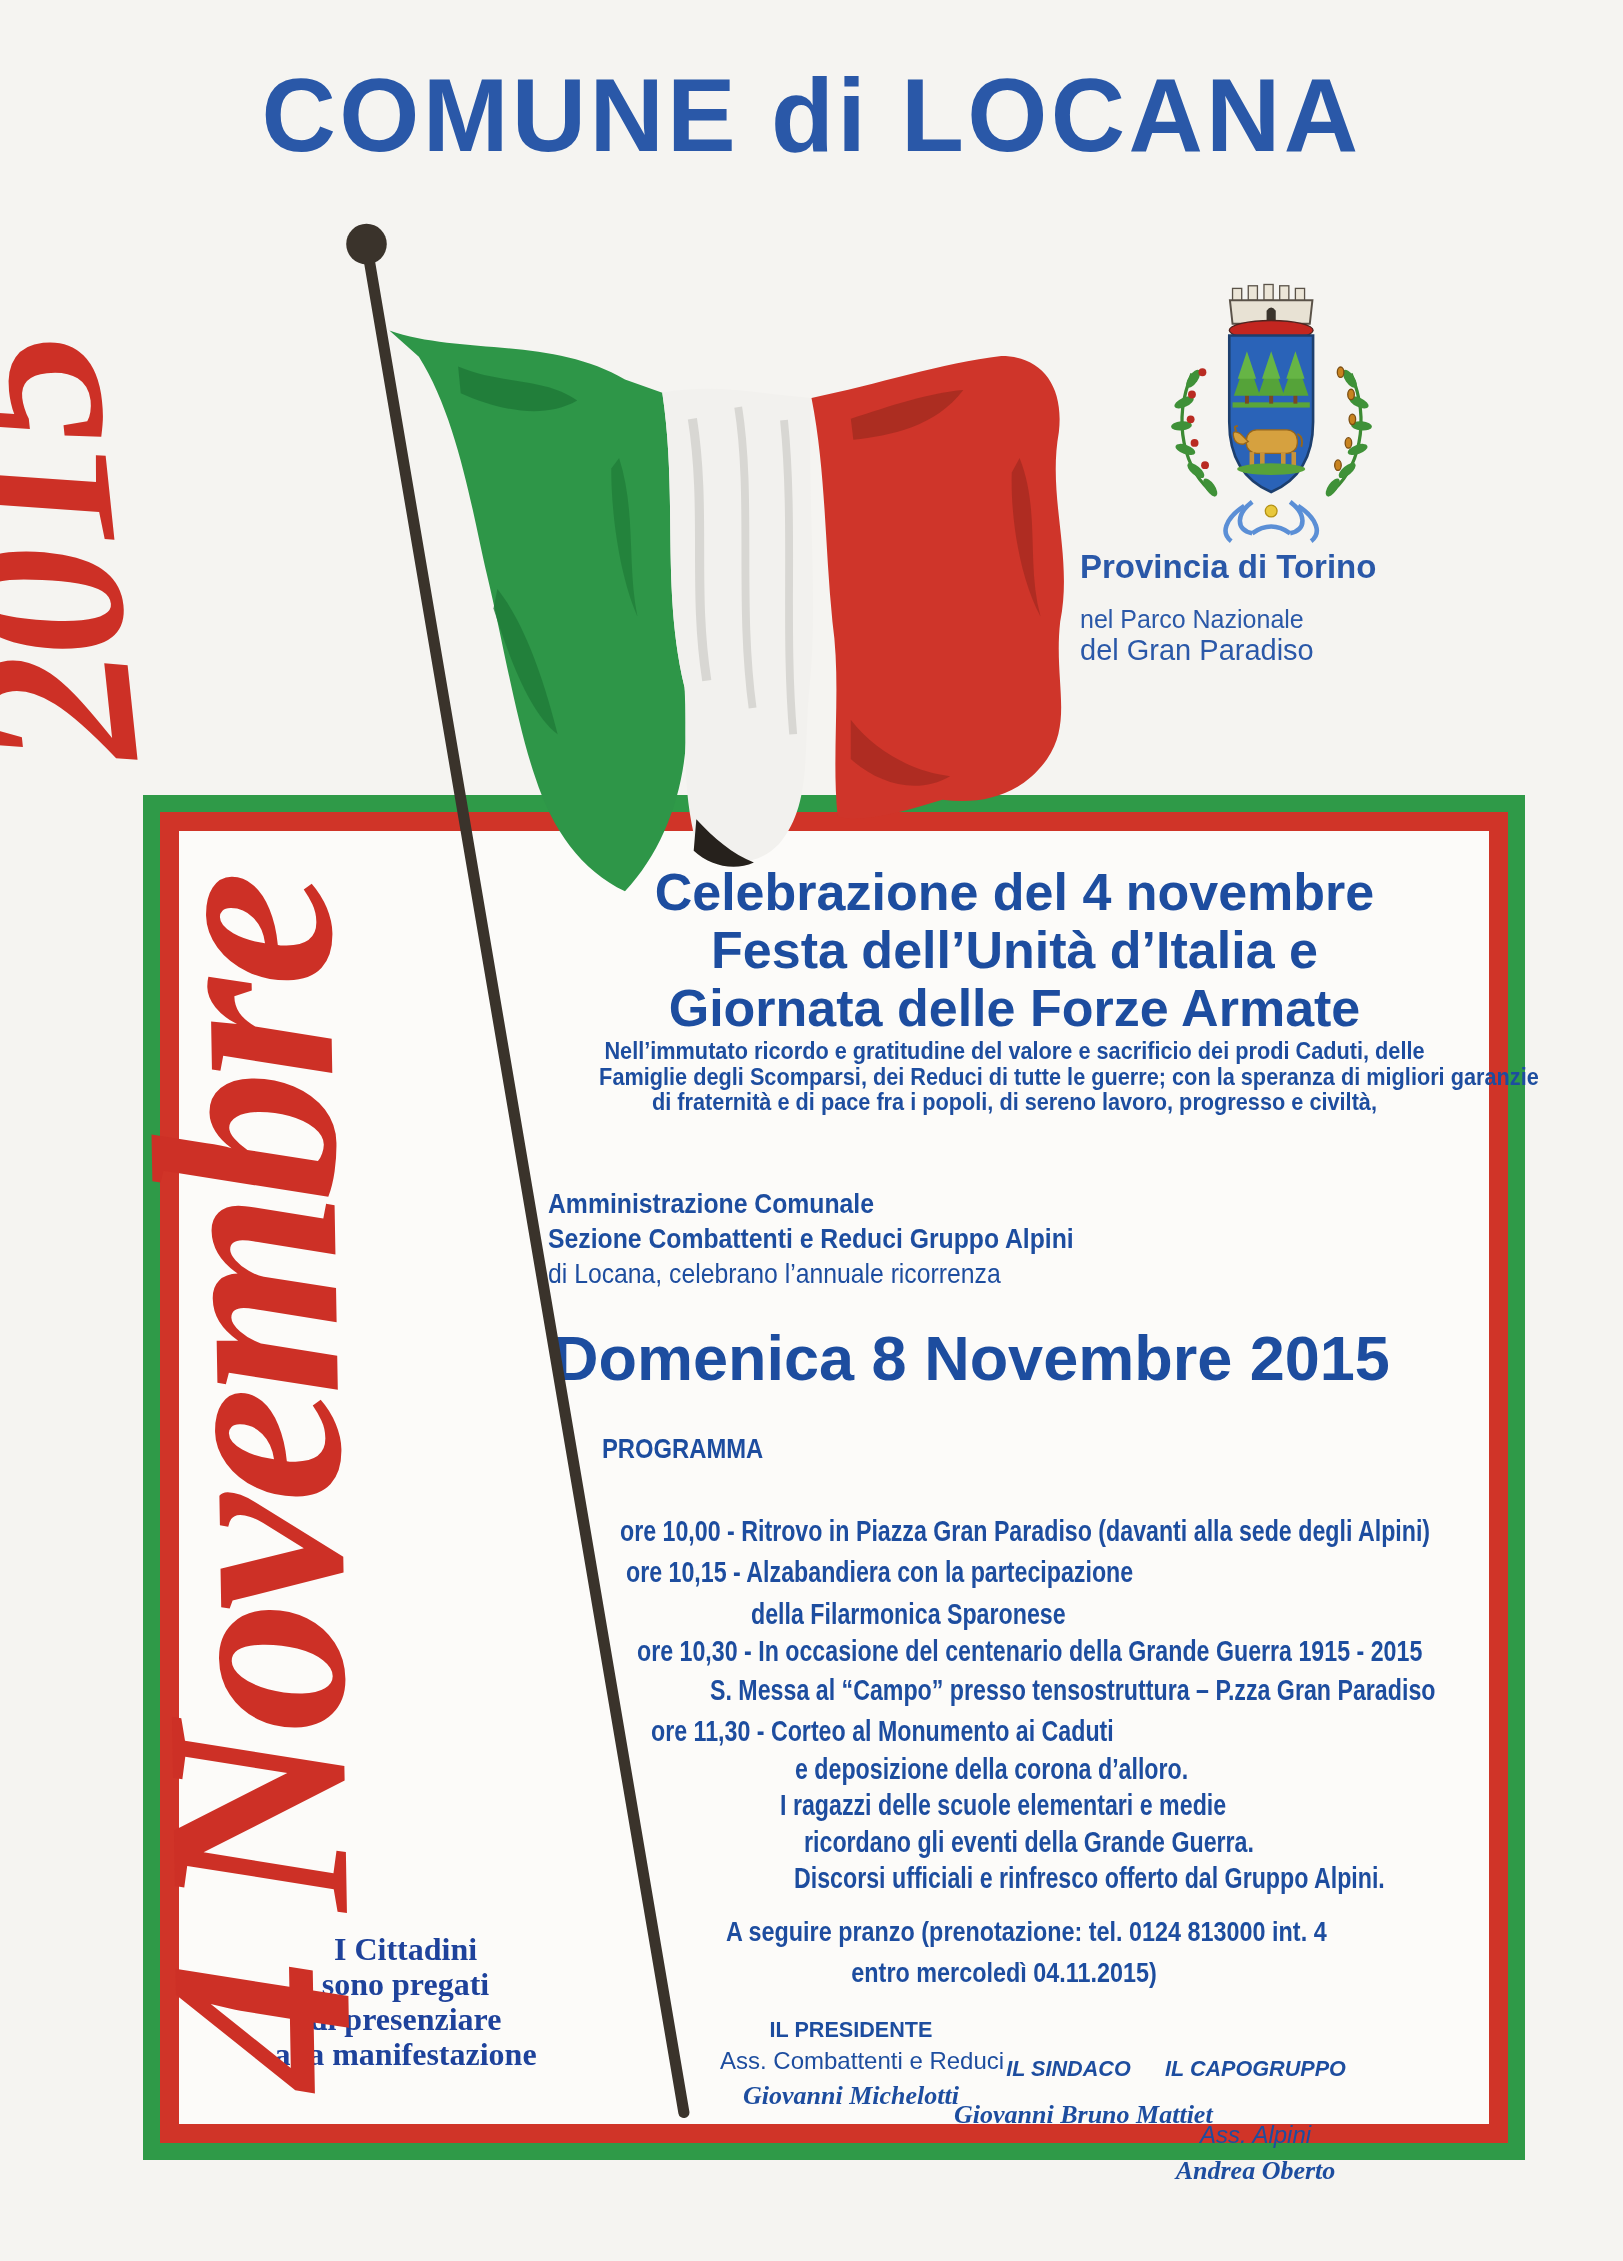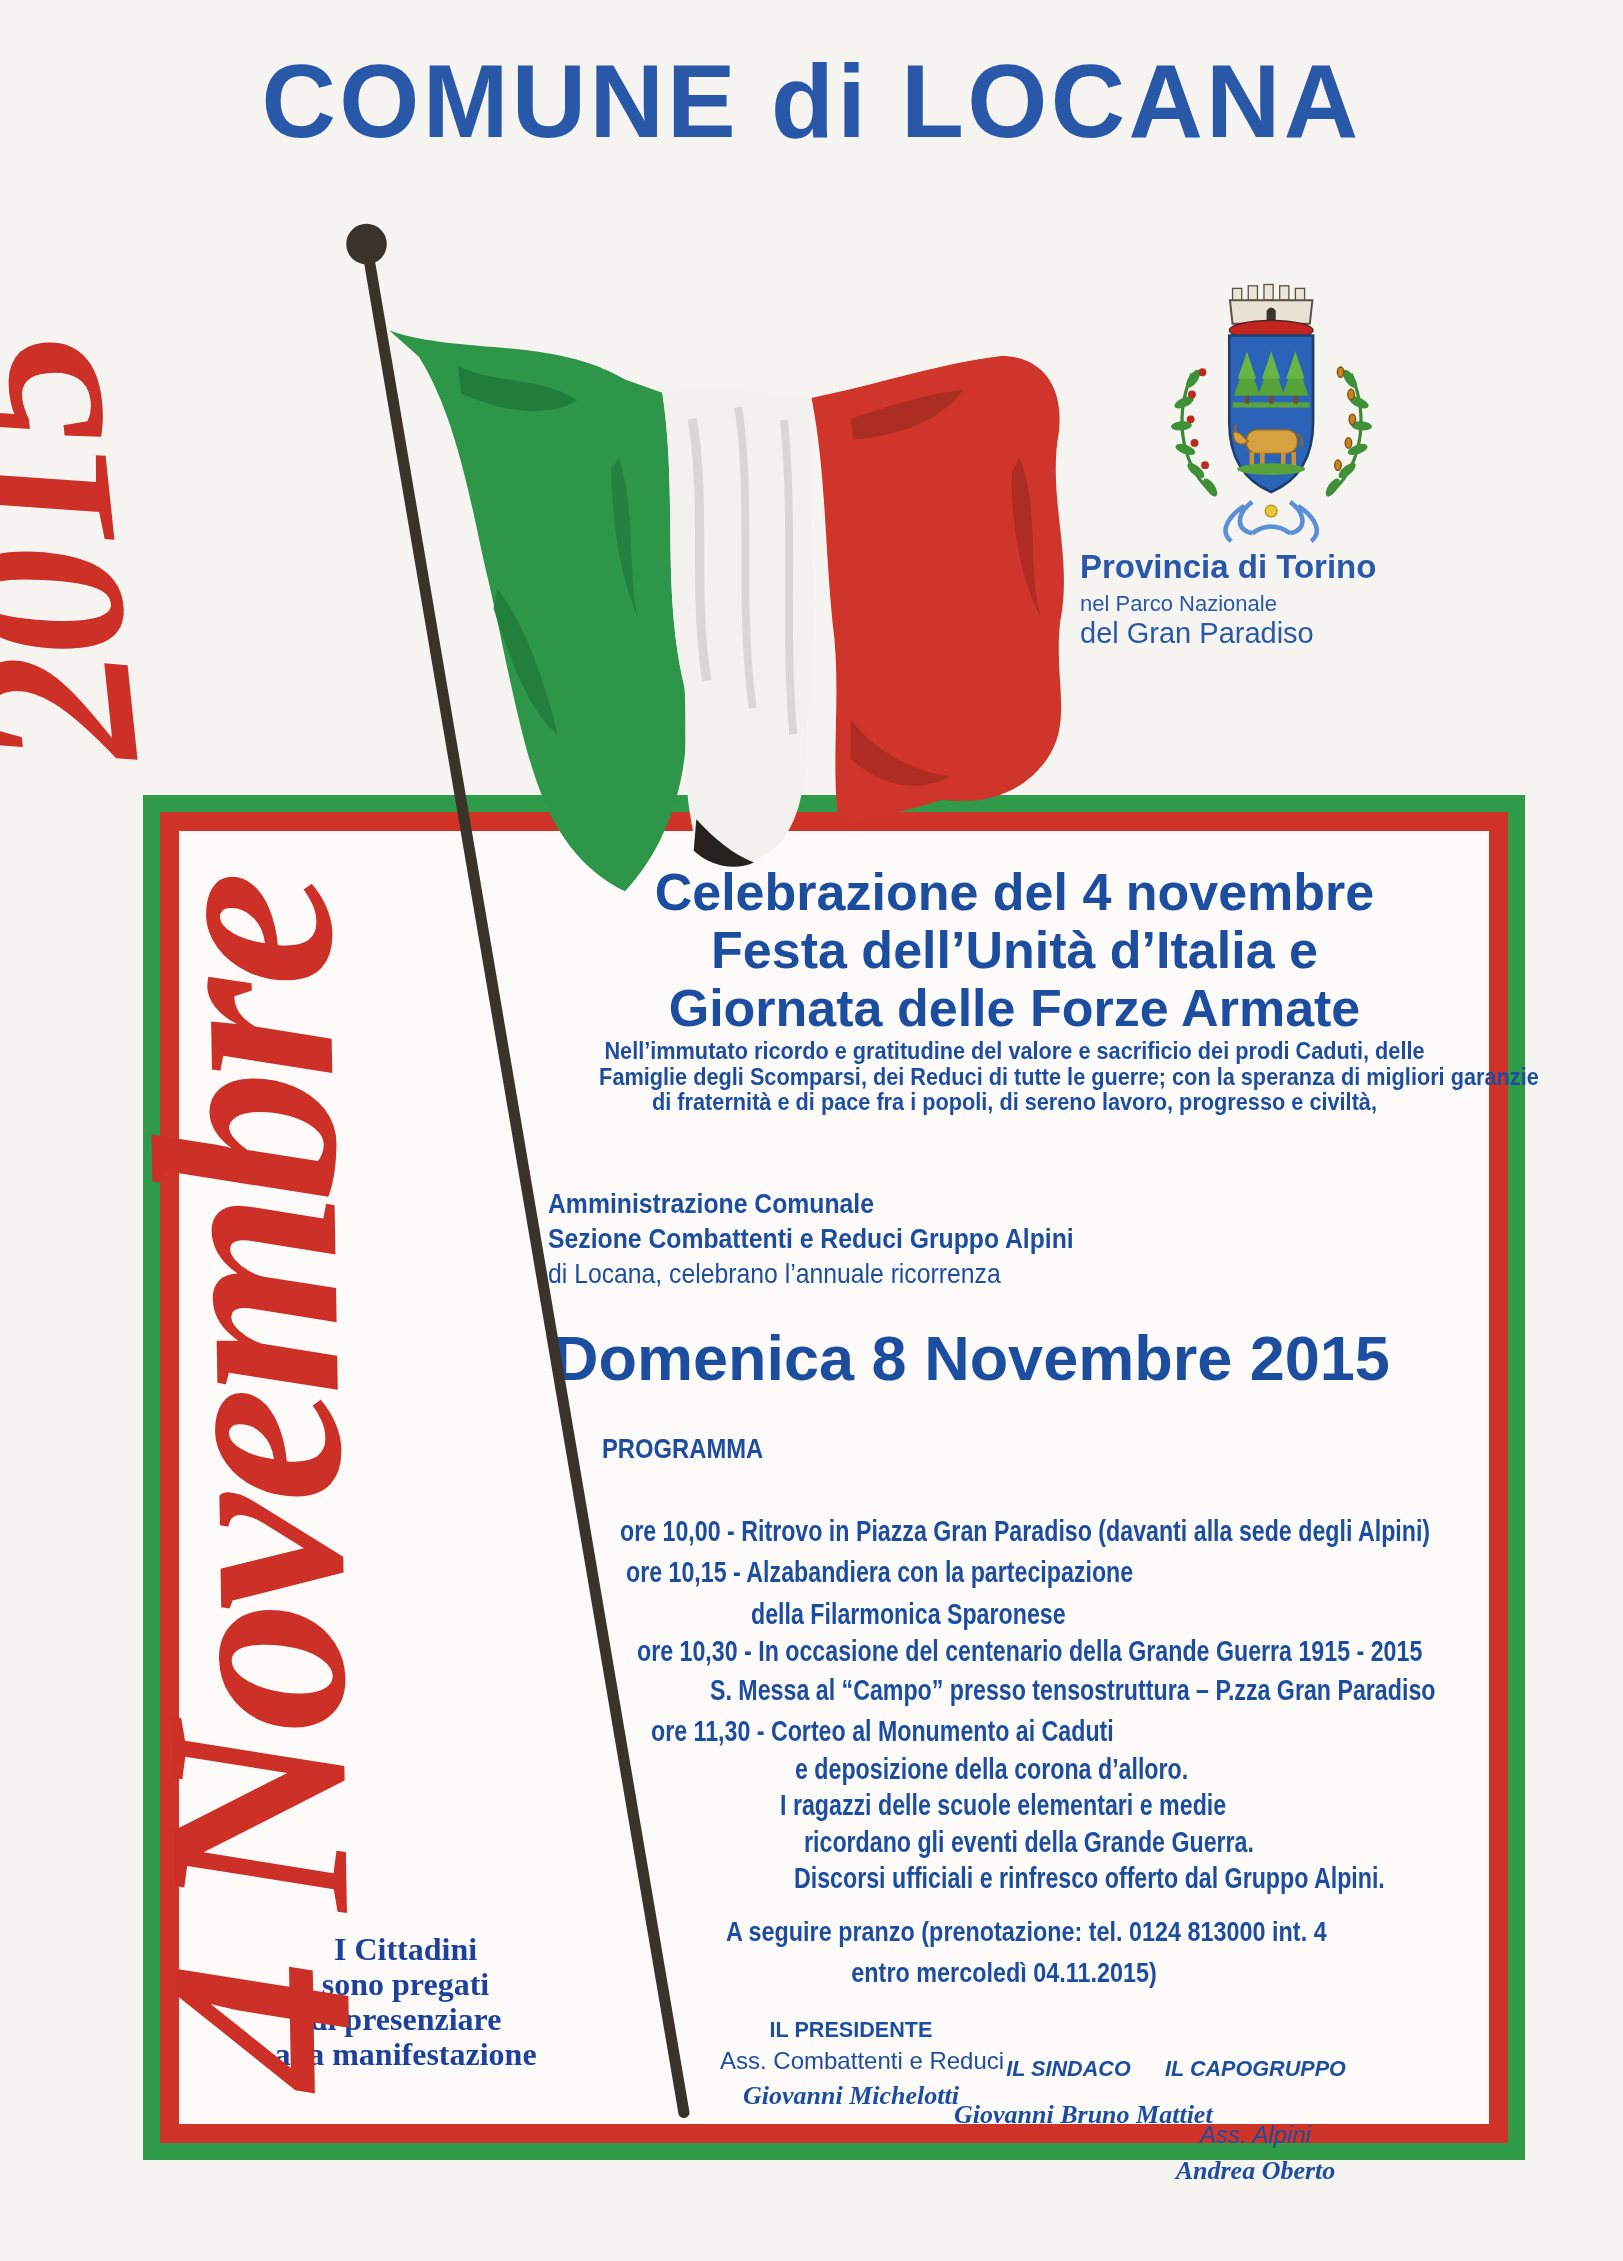--- a/index.html
+++ b/index.html
@@ -5,28 +5,28 @@
   html,body{margin:0;padding:0;background:#e8e6e2;}
   .page{
     position:relative;width:1623px;height:2261px;overflow:hidden;
     background:#f5f4f1;
     font-family:"Liberation Sans",sans-serif;
   }
   .abs{position:absolute;}
   .nowrap{white-space:nowrap;}
   
   .main-title{
-    left:0;top:43px;width:1623px;text-align:center;
+    left:0;top:57px;width:1623px;text-align:center;
     font-size:103px;font-weight:800;letter-spacing:3.3px;
     color:#2a58a8;z-index:2;
   }
   
   .crest-caption{left:1080px;top:548px;width:380px;text-align:left;color:#2a58a8;z-index:2;}
   .crest-caption .l1{font-size:33px;font-weight:800;}
-  .crest-caption .l2{font-size:22px;font-weight:500;margin-top:5px;}
+  .crest-caption .l2{font-size:25px;font-weight:500;margin-top:19px;}
   .crest-caption .l3{font-size:29px;font-weight:500;}
   
   .box-wrap{left:143px;top:795px;width:1382px;height:1365px;z-index:1;}
   .box-outer{position:absolute;inset:0;border:19.6px solid #2f9a48;}
   .box-inner{position:absolute;inset:17px;border:19.6px solid #d03428;background:#fcfbf9;}
   
   .overlay-year,.overlay-date{
     font-family:"Liberation Serif",serif;font-style:italic;font-weight:700;
     color:#cd3026;z-index:3;white-space:nowrap;line-height:1;
   }

